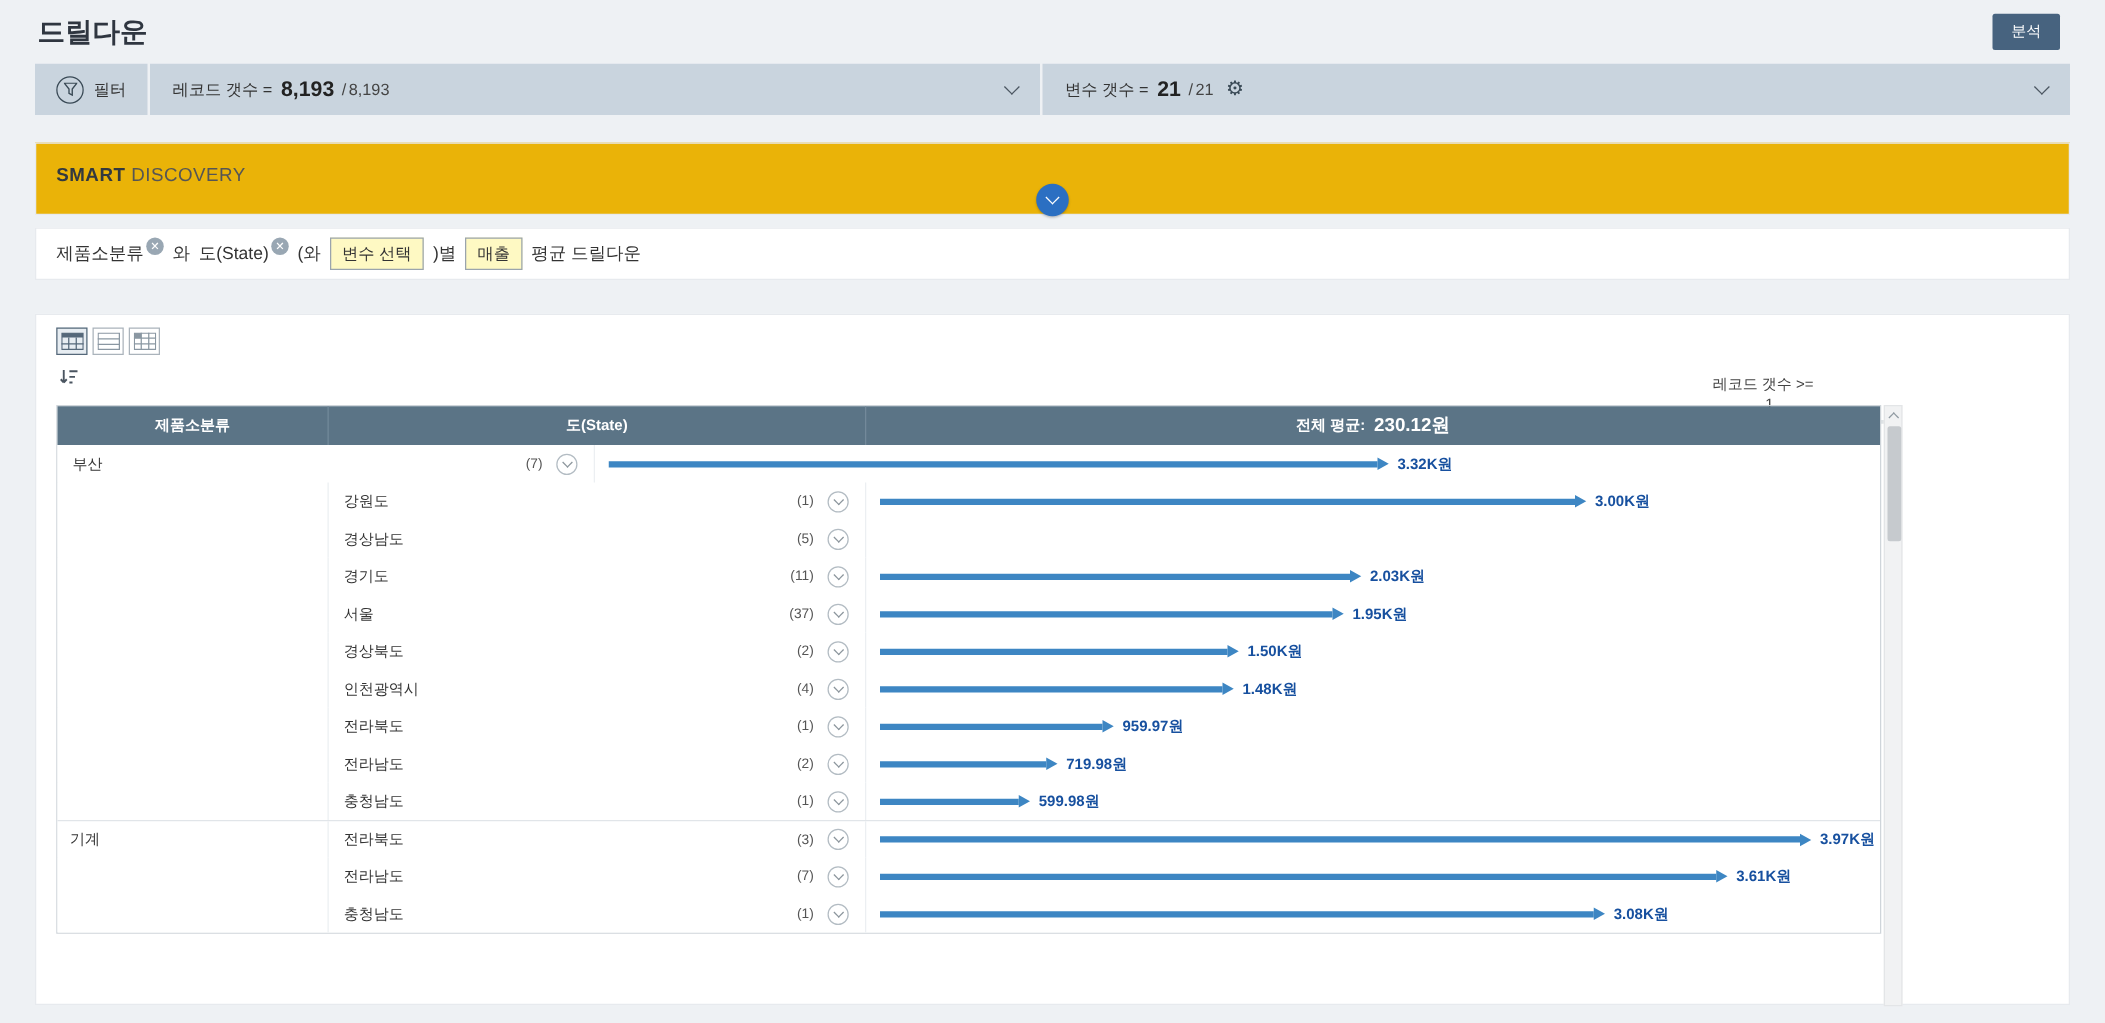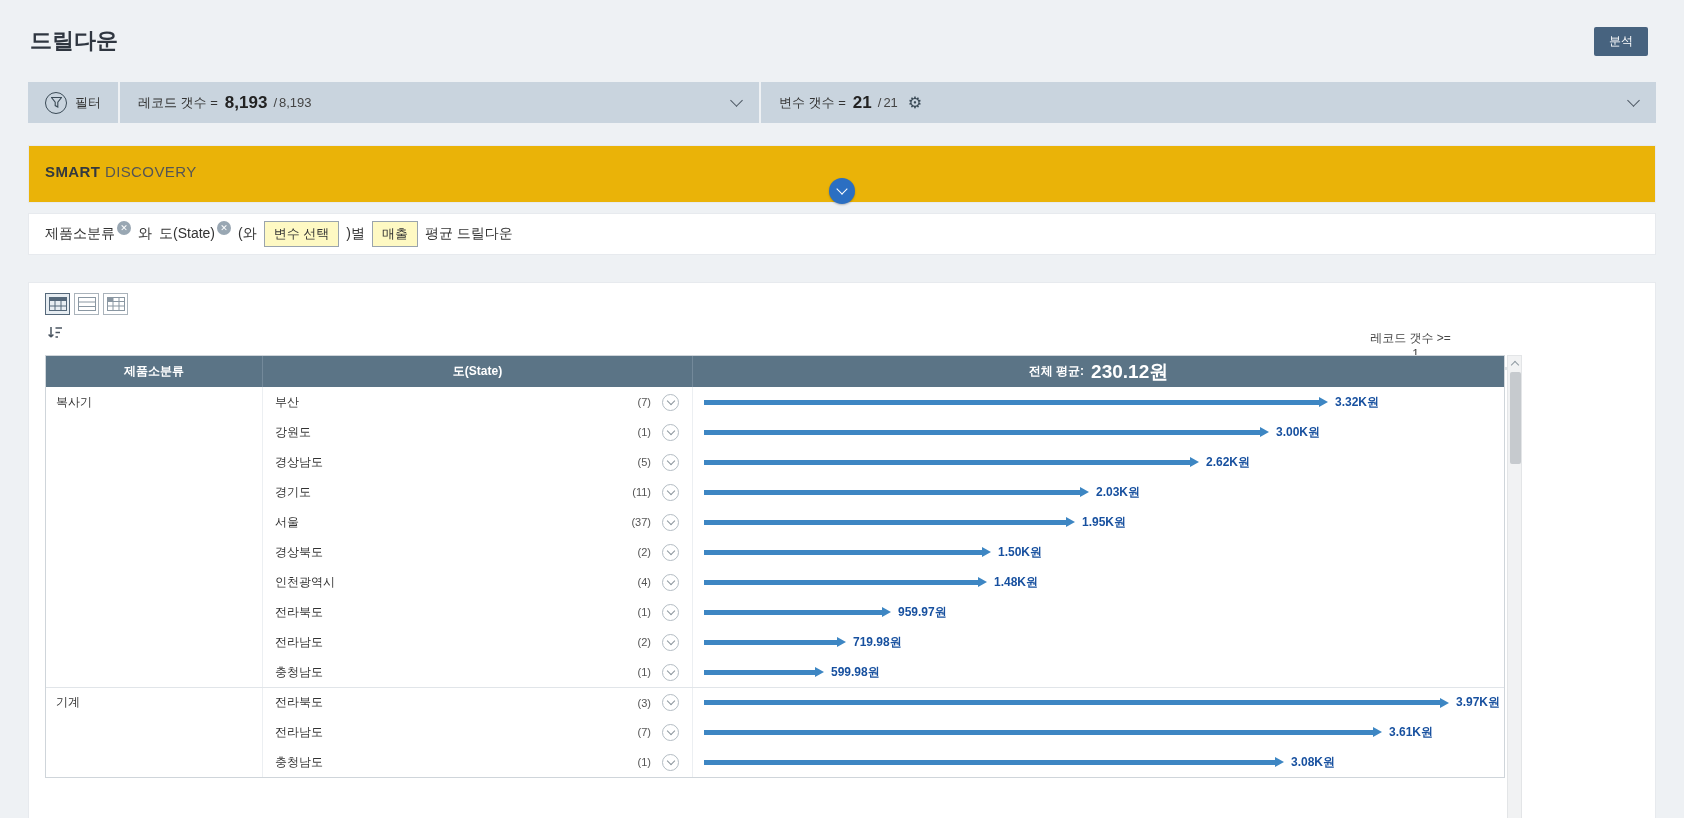--- a/index.html
+++ b/index.html
@@ -6,38 +6,38 @@
   html,body { width: 1684px; height: 818px; }
   body {
     background: #eef1f4;
     font-family: "Liberation Sans", "DejaVu Sans", sans-serif;
     color: #333;
     overflow: hidden;
     position: relative;
   }
   
   .top-header {
-    height: 82px; display: flex; align-items: center;
+    height: 51px; display: flex; align-items: center;
     justify-content: space-between; padding: 0 36px 0 30px;
   }
   .page-title { font-size: 22px; font-weight: 700; color: #2f3640; }
   .analyze-btn {
     background: #47637f; color: #fff; border: none; border-radius: 2px;
     font-size: 12px; padding: 6px 15px; cursor: pointer;
     font-family: inherit;
   }
   
   .filter-bar { margin: 0 28px; height: 41px; display: flex; gap: 2px; }
   .fcell { background: #c9d4de; display: flex; align-items: center; }
   .fcell-filter { width: 90px; justify-content: center; gap: 8px; align-items: center; }
   .funnel-circle {
     width: 22px; height: 22px; border: 1.5px solid #3a4a56; border-radius: 50%;
     display: flex; align-items: center; justify-content: center; background: transparent;
   }
-  .fcell-records { width: 639px; padding: 0 37px 0 18px; position: relative; }
+  .fcell-records { width: 712px; padding: 0 37px 0 18px; position: relative; }
   .fcell-vars { flex: 1; padding: 0 20px 0 18px; position: relative; }
   .f-label { font-size: 13px; color: #333; }
   .f-big { font-size: 17px; font-weight: 700; color: #222; margin: 0 4px 0 7px; }
   .f-sep { font-size: 13px; color: #444; margin: 0 2px; }
   .f-total { font-size: 13px; color: #444; }
   .chev {
     width: 9px; height: 9px; border-right: 1.6px solid #4a5560; border-bottom: 1.6px solid #4a5560;
     transform: rotate(45deg); display: inline-block;
   }
   .fcell .chev { position: absolute; right: 18px; top: 14px; }
@@ -101,21 +101,21 @@
     position: absolute; left: 16px; top: 72px; width: 1460px;
     border: 1px solid #cfd5da;
   }
   .t-header { display: flex; height: 31px; background: #5b7486; color: #fff; }
   .t-header > div {
     display: flex; align-items: center; justify-content: center;
     font-size: 12px; font-weight: 700; border-right: 1px solid #73899a;
   }
   .t-header > div:last-child { border-right: none; }
   .h1 { width: 217px; } .h2 { width: 430px; } .h3 { flex: 1; }
-  .h3 .avg-val { font-size: 19px; margin-left: 7px; }
+  .h3 .avg-val { font-size: 15px; margin-left: 7px; }
   .t-row { display: flex; height: 30px; background: #fff; }
   .t-row.group-start { border-top: 1px solid #e1e5e9; }
   .t-row:first-child { border-top: none; }
   .c1 {
     width: 217px; display: flex; align-items: center; padding-left: 10px;
     font-size: 12px; color: #333; border-right: 1px solid #ecefF2;
   }
   .c2 {
     width: 430px; display: flex; align-items: center; padding-left: 12px;
     font-size: 12px; color: #333; position: relative; border-right: 1px solid #eceff2;
@@ -262,21 +262,20 @@
     <div class="t-header">
       <div class="h1">제품소분류</div>
       <div class="h2">도(State)</div>
       <div class="h3">
         <span>전체 평균:</span>
         <span class="avg-val">230.12원</span>
       </div>
     </div>
     <div id="table-body">
         <div class="t-row">
-    <div class="c1">복사기</div>
     <div class="c2">
       <span class="state">부산</span>
       <span class="count">(7)</span>
       <button class="row-chev">
               <span class="chev"></span>
             </button>
     </div>
     <div class="c3">
       <div class="bar" style="width: 615px;"></div>
       <span class="bar-label">3.32K원</span>
@@ -297,24 +296,20 @@
     </div>
   </div>
         <div class="t-row">
     <div class="c1"></div>
     <div class="c2">
       <span class="state">경상남도</span>
       <span class="count">(5)</span>
       <button class="row-chev">
               <span class="chev"></span>
             </button>
-    </div>
-    <div class="c3">
-      <div class="bar" style="width: 486px;"></div>
-      <span class="bar-label">2.62K원</span>
     </div>
   </div>
         <div class="t-row">
     <div class="c1"></div>
     <div class="c2">
       <span class="state">경기도</span>
       <span class="count">(11)</span>
       <button class="row-chev">
               <span class="chev"></span>
             </button>

